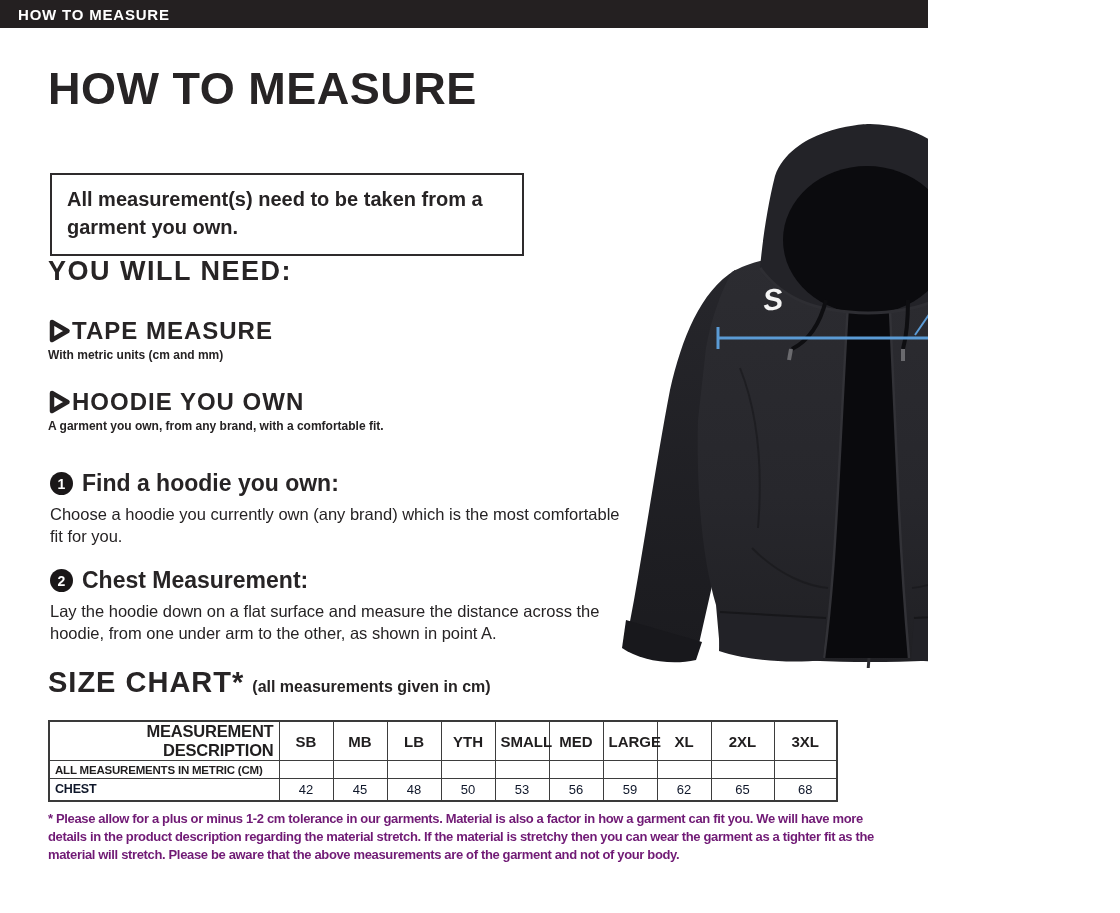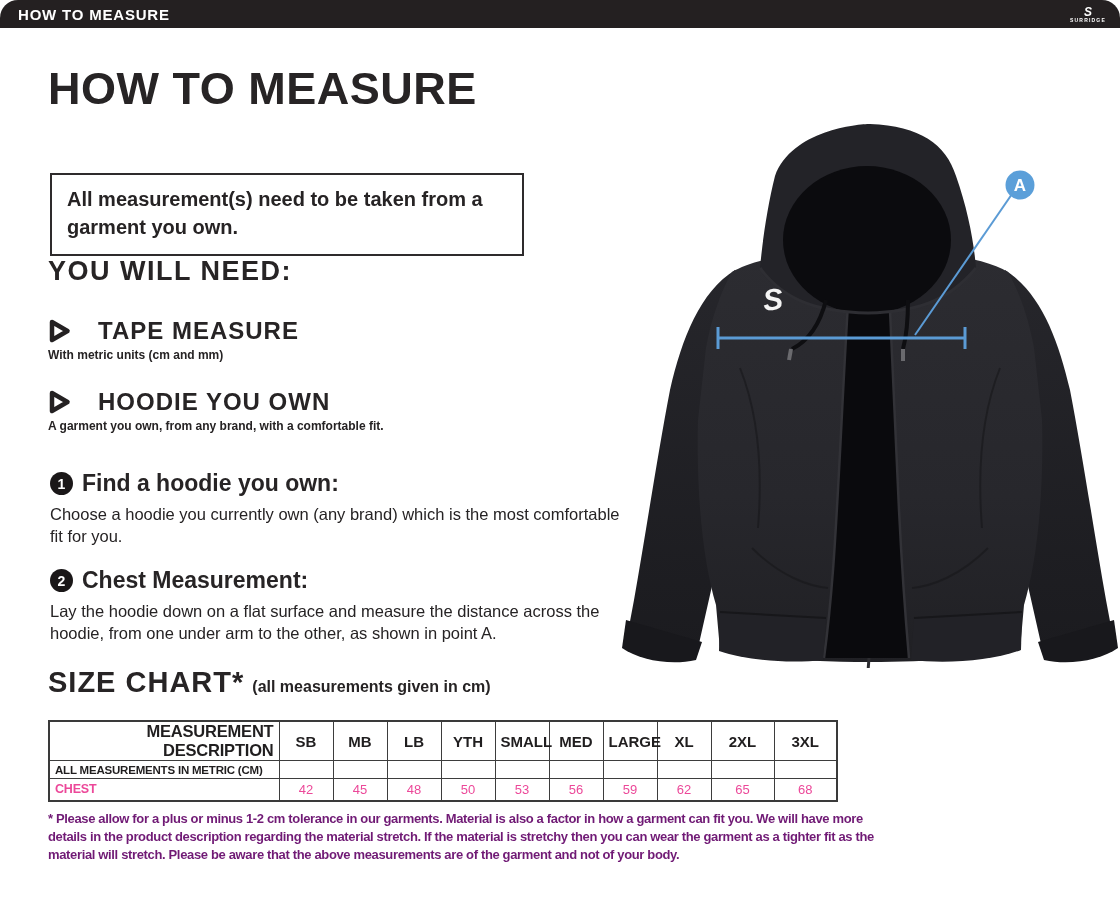--- a/index.html
+++ b/index.html
@@ -1,37 +1,37 @@
 <!DOCTYPE html>
 <html><head>
 <meta charset="utf-8">
 <style>
   * { margin:0; padding:0; box-sizing:border-box; }
   html,body { background:#fff; }
   body { font-family:"Liberation Sans", sans-serif; color:#262324; }
-  #screen { position:relative; width:1120px; height:913px; background:#fff; overflow:hidden;border-radius:18px; }
+  #screen { position:relative; width:928px; height:913px; background:#fff; overflow:hidden; }
 
   
   .topbar { position:absolute; left:0; top:0; width:1120px; height:28px; background:#242021;
             display:flex; align-items:center; justify-content:space-between; padding:0 14px 0 18px; }
   .topbar-title { color:#fff; font-size:15px; font-weight:700; letter-spacing:.8px; }
   .brand { display:flex; flex-direction:column; align-items:center; line-height:1; margin-top:1px; }
   .brand-icon { color:#fff; font-weight:900; font-style:italic; font-size:12px; line-height:10px; }
   .brand-name { color:#fff; font-size:5px; font-weight:700; letter-spacing:1.2px; margin-top:1px; }
 
   
   .h1 { position:absolute; left:48px; top:63px; font-size:45px; font-weight:800; letter-spacing:.5px; color:#272425; }
   .note-box { position:absolute; left:50px; top:141px; width:474px; border:2.5px solid #2e2b2c;
               padding:11px 15px 13px 15px; font-size:20px; font-weight:700; line-height:1.38; color:#262324;margin-top:32px; }
   .h2 { position:absolute; left:48px; font-size:27px; font-weight:800; letter-spacing:1.5px; color:#272425; }
   .h2.need { top:256px; }
 
   
   .need-item { position:absolute; left:48px; }
-  .need-item .trow { display:flex; align-items:center; gap:26px; }
+  .need-item .trow { display:flex; align-items:center; gap:0; }
   .need-title { font-size:24px; font-weight:700; letter-spacing:1px; color:#272425; }
   .need-desc { font-size:12px; font-weight:700; margin-top:3px; color:#262324; }
   .tri-icon { display:inline-block; width:24px; height:26px; }
 
   
   .step { position:absolute; left:50px; }
   .step .trow { display:flex; align-items:center; gap:9px; }
   .step-circle { width:23px; height:23px; border-radius:50%; background:#1a1718; color:#fff;
                  display:flex; align-items:center; justify-content:center; font-size:14px; font-weight:700; flex:0 0 23px; }
   .step-title { font-size:23px; font-weight:700; color:#272425; }
@@ -41,21 +41,21 @@
   .sizechart-head { position:absolute; left:48px; top:666px; display:flex; align-items:baseline; gap:8px; }
   .sizechart-title { font-size:29px; font-weight:800; letter-spacing:1px; color:#272425; }
   .sizechart-sub { font-size:16px; font-weight:700; color:#262324; }
 
   table.size-table { position:absolute; left:48px; top:720px; width:790px; border-collapse:collapse;
                      table-layout:fixed; border:2px solid #3a3a3a; }
   .size-table th, .size-table td { border:1.5px solid #3d3d3d; padding:0 5px; }
   .size-table thead th { height:28px; font-size:15px; font-weight:700; text-align:center; color:#201e1f; }
   .size-table thead th.first { text-align:right; font-size:16.5px; letter-spacing:-.2px; }
   .size-table tr.metric td { height:18px; font-size:11.5px; font-weight:700; letter-spacing:-.2px; color:#201e1f; }
-  .size-table tr.vals td { height:22px; font-size:13px; text-align:center; color:#ec4899; }
+  .size-table tr.vals td { height:22px; font-size:13px; text-align:center; color:#0f172a; }
   .size-table tr.vals td.first { text-align:left; font-size:12.5px; font-weight:600; letter-spacing:-.2px; }
 
   .footnote { position:absolute; left:48px; top:810px; width:852px; font-size:13px; font-weight:600;
               letter-spacing:-.35px; line-height:1.4; color:#701a75; }
 
   
   .figure { position:absolute; left:620px; top:118px; width:500px; height:550px; }
 </style>
 </head>
 <body>

